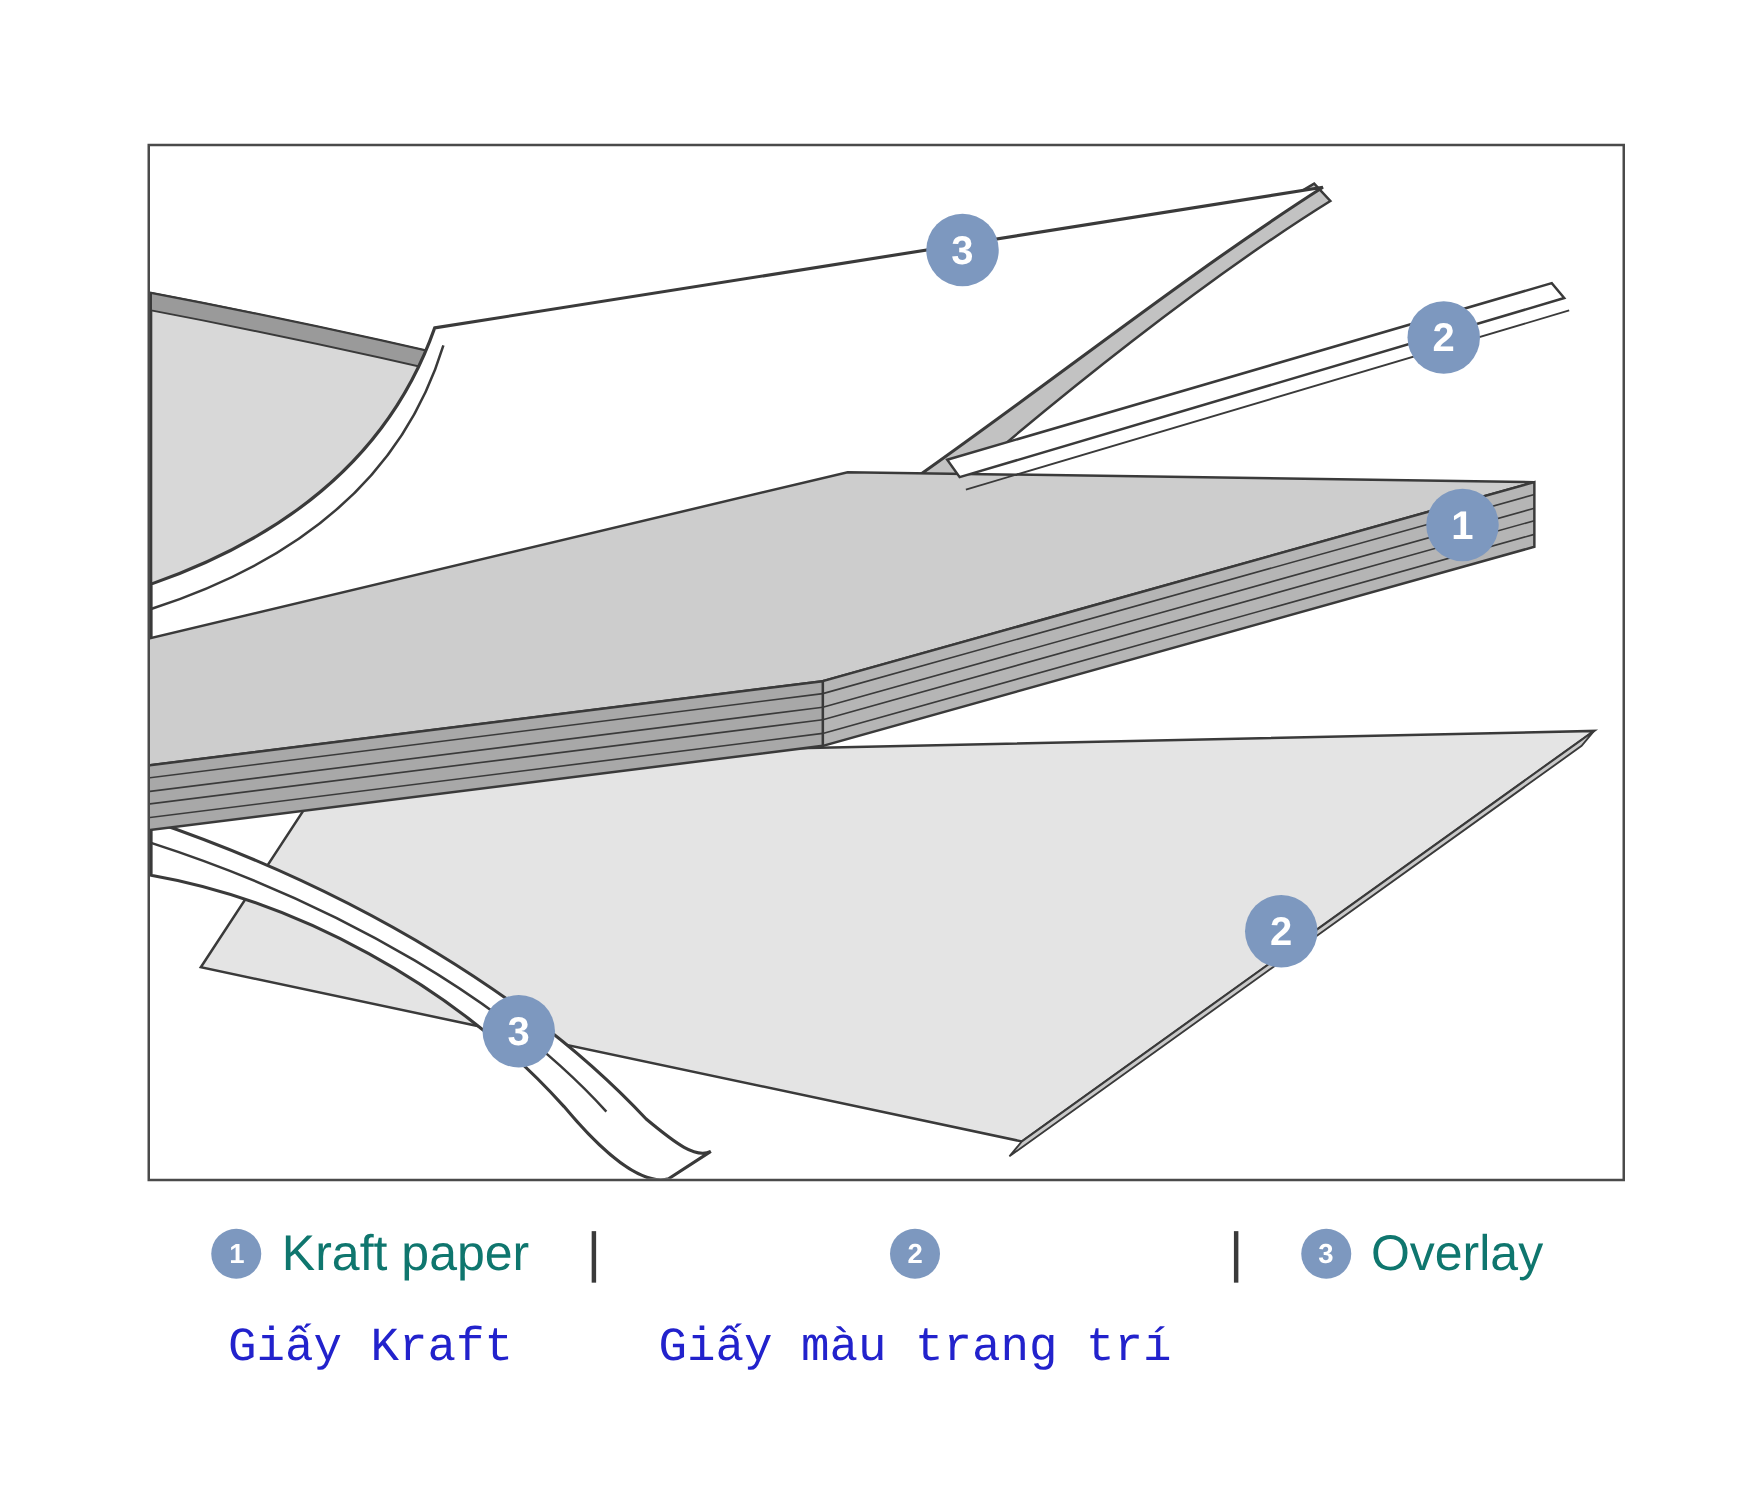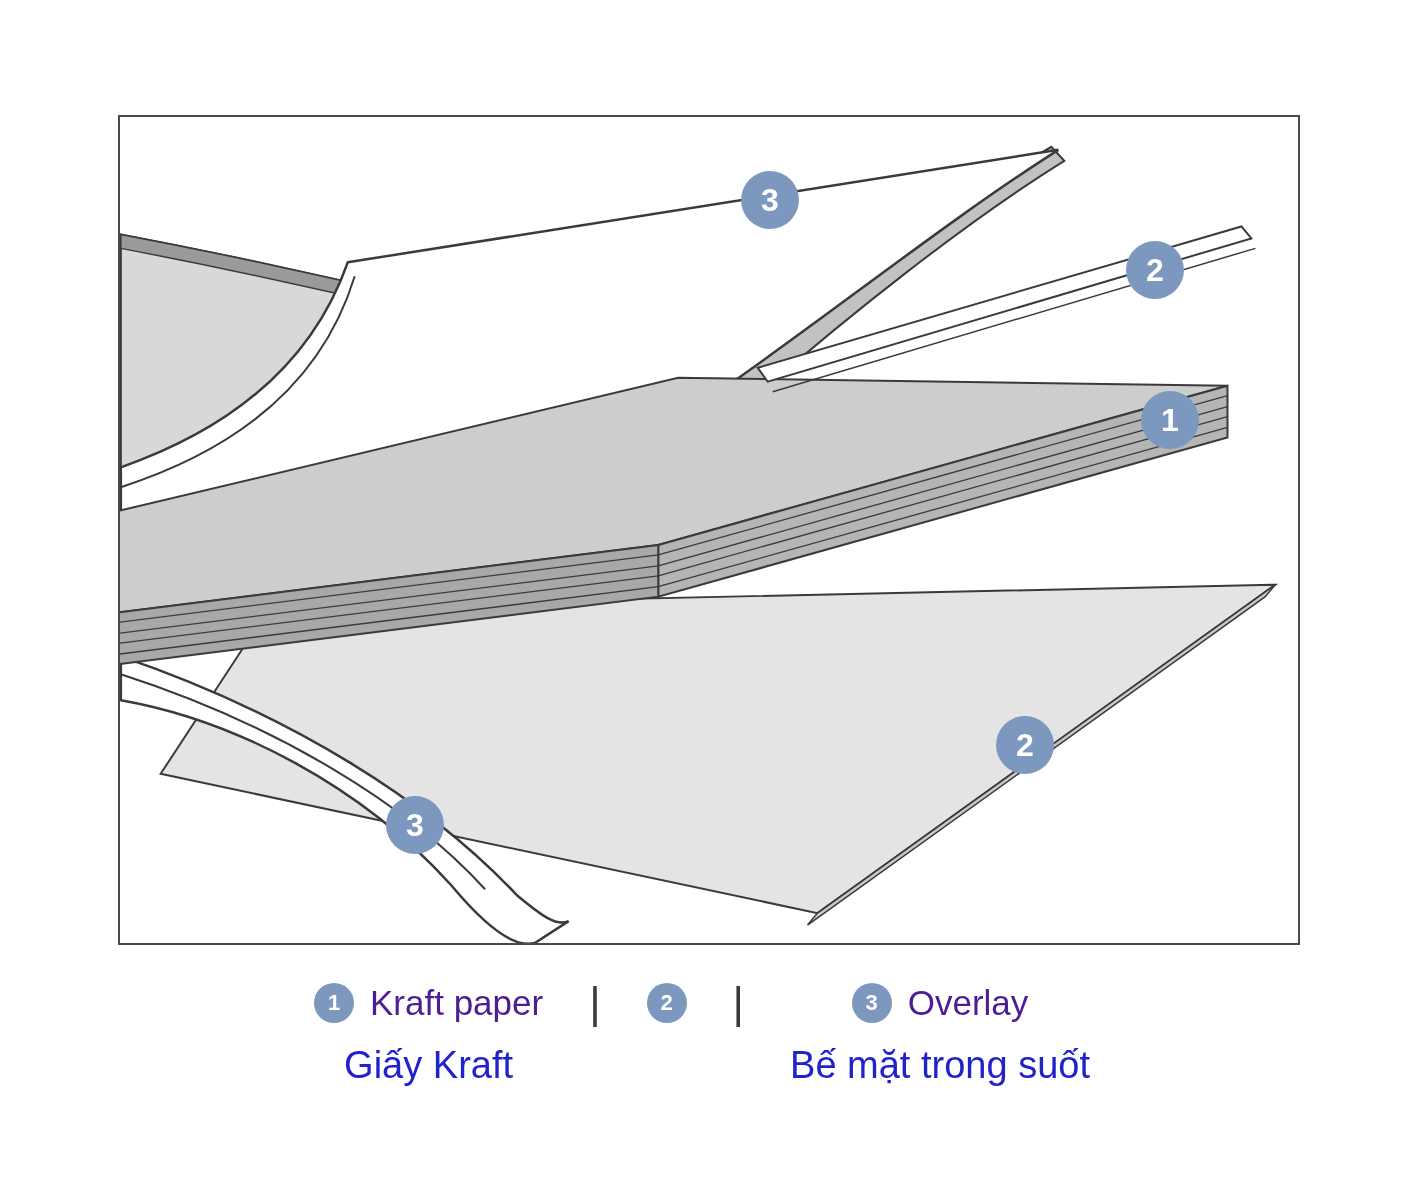--- a/index.html
+++ b/index.html
@@ -21,24 +21,24 @@
     position:absolute;left:0;top:976px;width:1404px;
     display:flex;justify-content:center;align-items:flex-start;gap:46px;
   }
   .legend-item{display:flex;flex-direction:column;align-items:center;}
   .legend-row{display:flex;align-items:center;gap:16px;height:54px;}
   .legend-badge{
     width:40px;height:40px;border-radius:50%;background:#7d98bf;color:#fff;
     display:flex;align-items:center;justify-content:center;
     font-size:22px;font-weight:bold;flex:0 0 auto;
   }
-  .legend-en{font-size:35px;color:#4c1d95;white-space:nowrap;}
+  .legend-en{font-size:40px;color:#0f766e;white-space:nowrap;}
   .legend-sep{font-size:44px;line-height:54px;color:#3a3a3a;font-weight:300;}
   .legend-vi{
-    margin-top:14px;font-family:Liberation Sans, sans-serif;font-size:38px;
+    margin-top:27px;font-family:Liberation Mono, monospace;font-size:38px;
     color:#2222cc;white-space:nowrap;
   }
 </style>
 </head>
 <body>
 
 <div class="canvas">
 
   <div class="diagram-box">
     <svg viewBox="0 0 1182 830">
@@ -105,26 +105,26 @@
       </div>
       <div class="legend-vi">Giấy Kraft</div>
     </div>
 
     <div class="legend-sep">|</div>
 
     <div class="legend-item">
       <div class="legend-row">
         <span class="legend-badge">2</span>
       </div>
+      <div class="legend-vi">Giấy màu trang trí</div>
     </div>
 
     <div class="legend-sep">|</div>
 
     <div class="legend-item">
       <div class="legend-row">
         <span class="legend-badge">3</span>
         <span class="legend-en">Overlay</span>
       </div>
-      <div class="legend-vi">Bế mặt trong suốt</div>
     </div>
 
   </div>
 </div>
 
 </body></html>

